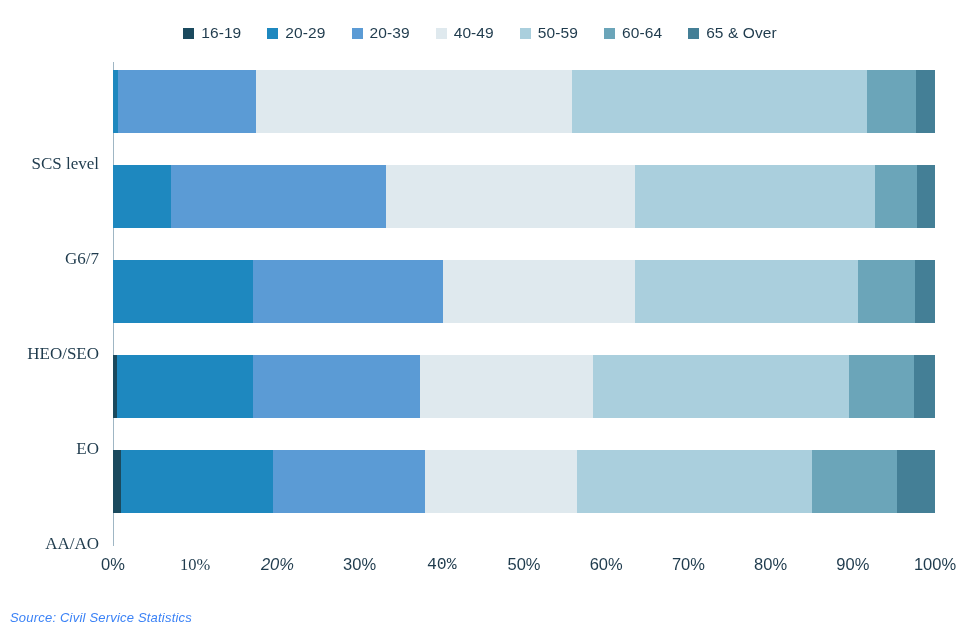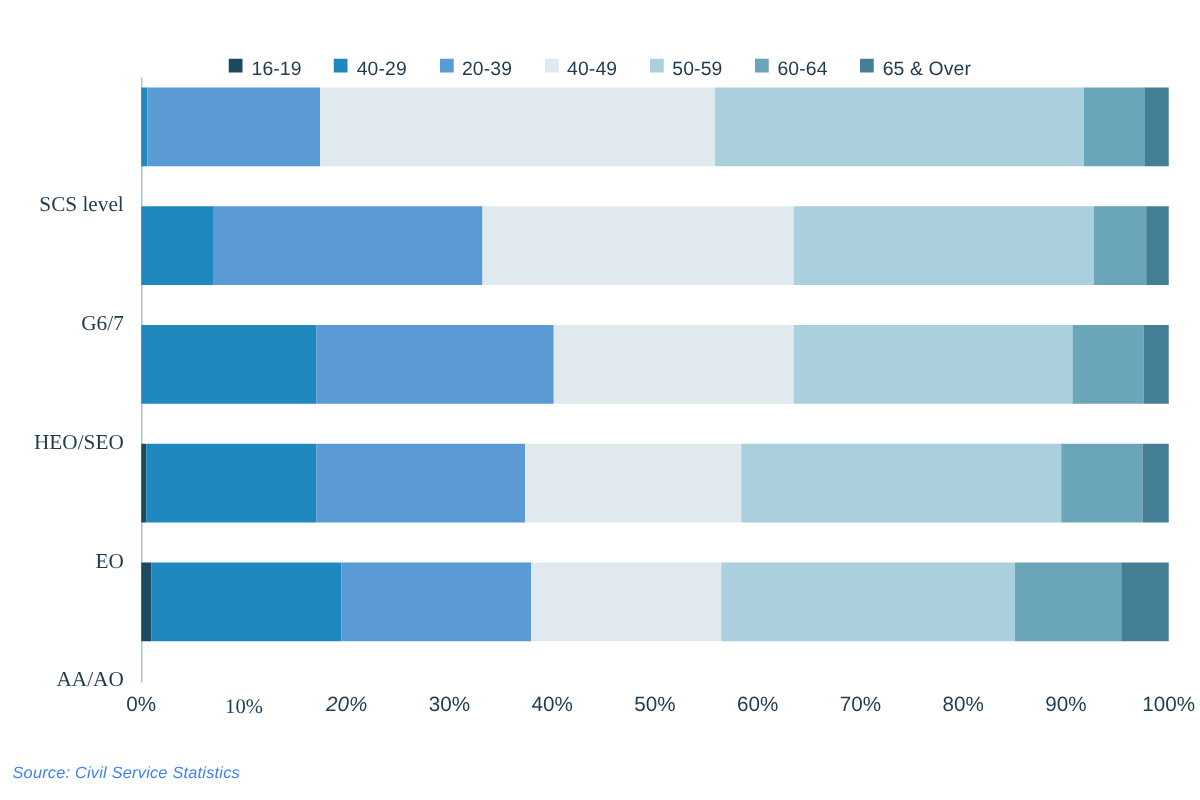--- a/index.html
+++ b/index.html
@@ -27,24 +27,23 @@
     left: 0;
     top: 24px;
     width: 960px;
     display: flex;
     justify-content: center;
     align-items: center;
     gap: 26px;
   }
   .legend-item {
     display: flex;
-    align-items: flex-start;
+    align-items: center;
     gap: 7px;
     white-space: nowrap;
-    margin-top: 23px;
   }
   .legend-swatch {
     width: 11px;
     height: 11px;
     flex: 0 0 auto;
     display: block;
   }
   .legend-label {
     font-size: 15.5px;
     color: #1f3b4d;
@@ -131,21 +130,21 @@
 
 <div id="chart-root">
 
   <div id="legend">
       <div class="legend-item">
         <span class="legend-swatch" style="background: rgb(27, 74, 94);"></span>
         <span class="legend-label">16-19</span>
       </div>
       <div class="legend-item">
         <span class="legend-swatch" style="background: rgb(30, 136, 191);"></span>
-        <span class="legend-label">40-29</span>
+        <span class="legend-label">20-29</span>
       </div>
       <div class="legend-item">
         <span class="legend-swatch" style="background: rgb(91, 155, 213);"></span>
         <span class="legend-label">20-39</span>
       </div>
       <div class="legend-item">
         <span class="legend-swatch" style="background: rgb(223, 233, 238);"></span>
         <span class="legend-label">40-49</span>
       </div>
       <div class="legend-item">
@@ -213,21 +212,21 @@
         <span class="seg" title="AA/AO · 60-64 · 10.4%" style="width: 10.4%; background: rgb(107, 165, 185);"></span>
         <span class="seg" title="AA/AO · 65 &amp; Over · 4.6%" style="width: 4.6%; background: rgb(68, 127, 150);"></span>
       </div>
     </div>
 
   <div id="xaxis">
       <div class="xtick" style="left: 0%;">0%</div>
       <div class="xtick" style="left: 10%; font-family: Liberation Serif, serif;">10%</div>
       <div class="xtick" style="left: 20%; font-style: italic;">20%</div>
       <div class="xtick" style="left: 30%;">30%</div>
-      <div class="xtick" style="left: 40%;">40%</div>
+      <div class="xtick" style="left: 40%; font-family: Liberation Mono, monospace;">40%</div>
       <div class="xtick" style="left: 50%;">50%</div>
       <div class="xtick" style="left: 60%;">60%</div>
       <div class="xtick" style="left: 70%;">70%</div>
       <div class="xtick" style="left: 80%;">80%</div>
       <div class="xtick" style="left: 90%; text-align: center;">90%</div>
       <div class="xtick" style="left: 100%;">100%</div>
     </div>
 
   <div id="source-note">Source: Civil Service Statistics</div>
 

